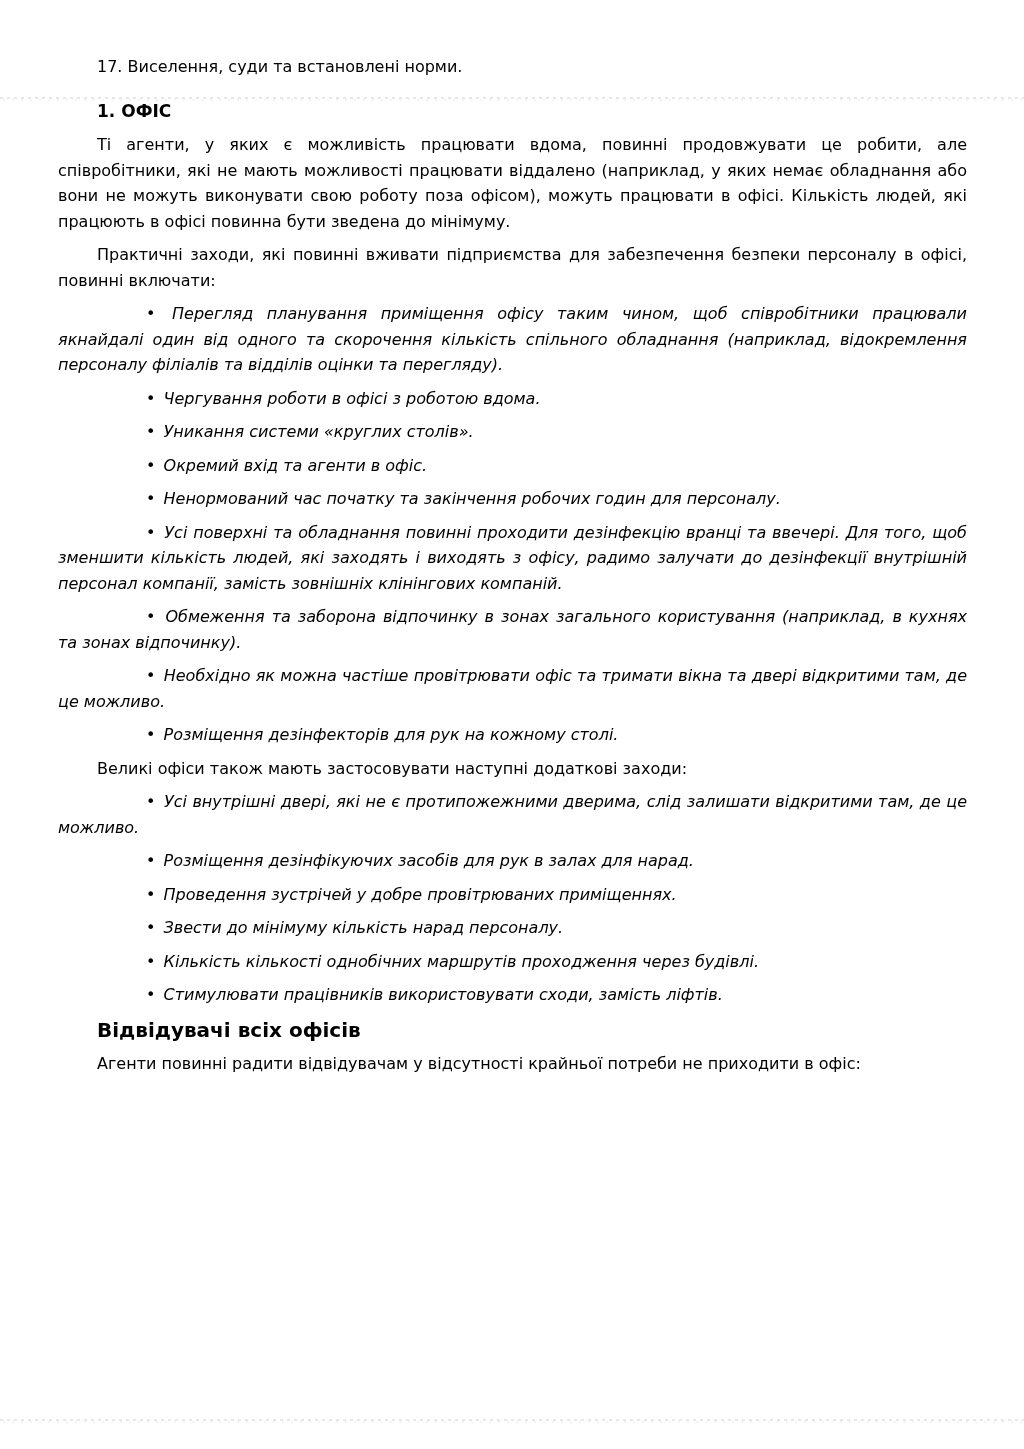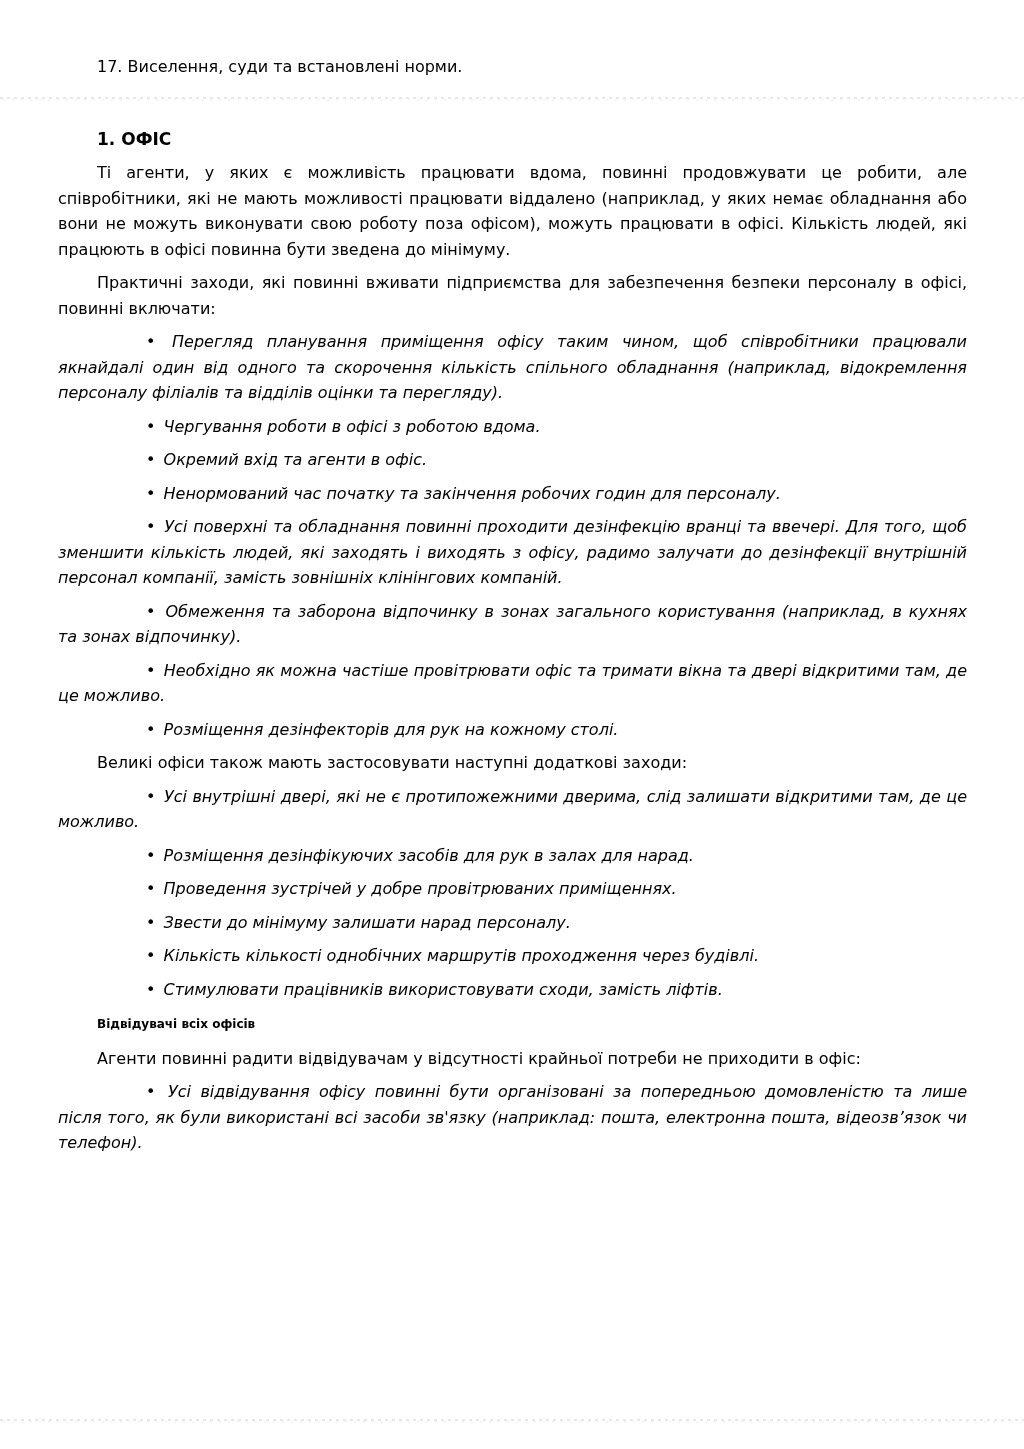--- a/index.html
+++ b/index.html
@@ -27,25 +27,25 @@
     text-align: justify;
     font-weight: normal;
   }
   .indent {
     text-indent: 39px;
   }
   h2.section-title {
     font-size: 17px;
     font-weight: bold;
     text-indent: 39px;
-    margin-top: 47px;
+    margin-top: 19px;
     text-align: left;
   }
   h3.sub-title {
-    font-size: 12px;
+    font-size: 20px;
     font-weight: bold;
     text-indent: 39px;
     margin-top: 10px;
     text-align: left;
   }
   .li {
     text-indent: 88px;
     font-style: italic;
   }
   .dot {
@@ -74,35 +74,35 @@
   <p class="indent">17. Виселення, суди та встановлені норми.</p>
 
   <h2 class="section-title">1. ОФІС</h2>
 
   <p class="indent">Ті агенти, у яких є можливість працювати вдома, повинні продовжувати це робити, але співробітники, які не мають можливості працювати віддалено (наприклад, у яких немає обладнання або вони не можуть виконувати свою роботу поза офісом), можуть працювати в офісі. Кількість людей, які працюють в офісі повинна бути зведена до мінімуму.</p>
 
   <p class="indent">Практичні заходи, які повинні вживати підприємства для забезпечення безпеки персоналу в офісі, повинні включати:</p>
 
   <p class="li"><span class="dot">•</span> <span>Перегляд планування приміщення офісу таким чином, щоб співробітники працювали якнайдалі один від одного та скорочення кількість спільного обладнання (наприклад, відокремлення персоналу філіалів та відділів оцінки та перегляду).</span></p>
   <p class="li"><span class="dot">•</span> <span>Чергування роботи в офісі з роботою вдома.</span></p>
+  <p class="li"><span class="dot">•</span> <span>Уникання системи «круглих столів».</span></p>
   <p class="li"><span class="dot">•</span> <span>Окремий вхід та агенти в офіс.</span></p>
   <p class="li"><span class="dot">•</span> <span>Ненормований час початку та закінчення робочих годин для персоналу.</span></p>
   <p class="li"><span class="dot">•</span> <span>Усі поверхні та обладнання повинні проходити дезінфекцію вранці та ввечері. Для того, щоб зменшити кількість людей, які заходять і виходять з офісу, радимо залучати до дезінфекції внутрішній персонал компанії, замість зовнішніх клінінгових компаній.</span></p>
   <p class="li"><span class="dot">•</span> <span>Обмеження та заборона відпочинку в зонах загального користування (наприклад, в кухнях та зонах відпочинку).</span></p>
   <p class="li"><span class="dot">•</span> <span>Необхідно як можна частіше провітрювати офіс та тримати вікна та двері відкритими там, де це можливо.</span></p>
   <p class="li"><span class="dot">•</span> <span>Розміщення дезінфекторів для рук на кожному столі.</span></p>
 
   <p class="indent">Великі офіси також мають застосовувати наступні додаткові заходи:</p>
 
   <p class="li"><span class="dot">•</span> <span>Усі внутрішні двері, які не є протипожежними дверима, слід залишати відкритими там, де це можливо.</span></p>
   <p class="li"><span class="dot">•</span> <span>Розміщення дезінфікуючих засобів для рук в залах для нарад.</span></p>
   <p class="li"><span class="dot">•</span> <span>Проведення зустрічей у добре провітрюваних приміщеннях.</span></p>
-  <p class="li"><span class="dot">•</span> <span>Звести до мінімуму залишати нарад персоналу.</span></p>
+  <p class="li"><span class="dot">•</span> <span>Звести до мінімуму кількість нарад персоналу.</span></p>
   <p class="li"><span class="dot">•</span> <span>Кількість кількості однобічних маршрутів проходження через будівлі.</span></p>
   <p class="li"><span class="dot">•</span> <span>Стимулювати працівників використовувати сходи, замість ліфтів.</span></p>
 
   <h3 class="sub-title">Відвідувачі всіх офісів</h3>
 
   <p class="indent">Агенти повинні радити відвідувачам у відсутності крайньої потреби не приходити в офіс:</p>
 
-  <p class="li"><span class="dot">•</span> <span>Усі відвідування офісу повинні бути організовані за попередньою домовленістю та лише після того, як були використані всі засоби зв'язку (наприклад: пошта, електронна пошта, відеозв’язок чи телефон).</span></p>
 
 </div>
 
 </body></html>

